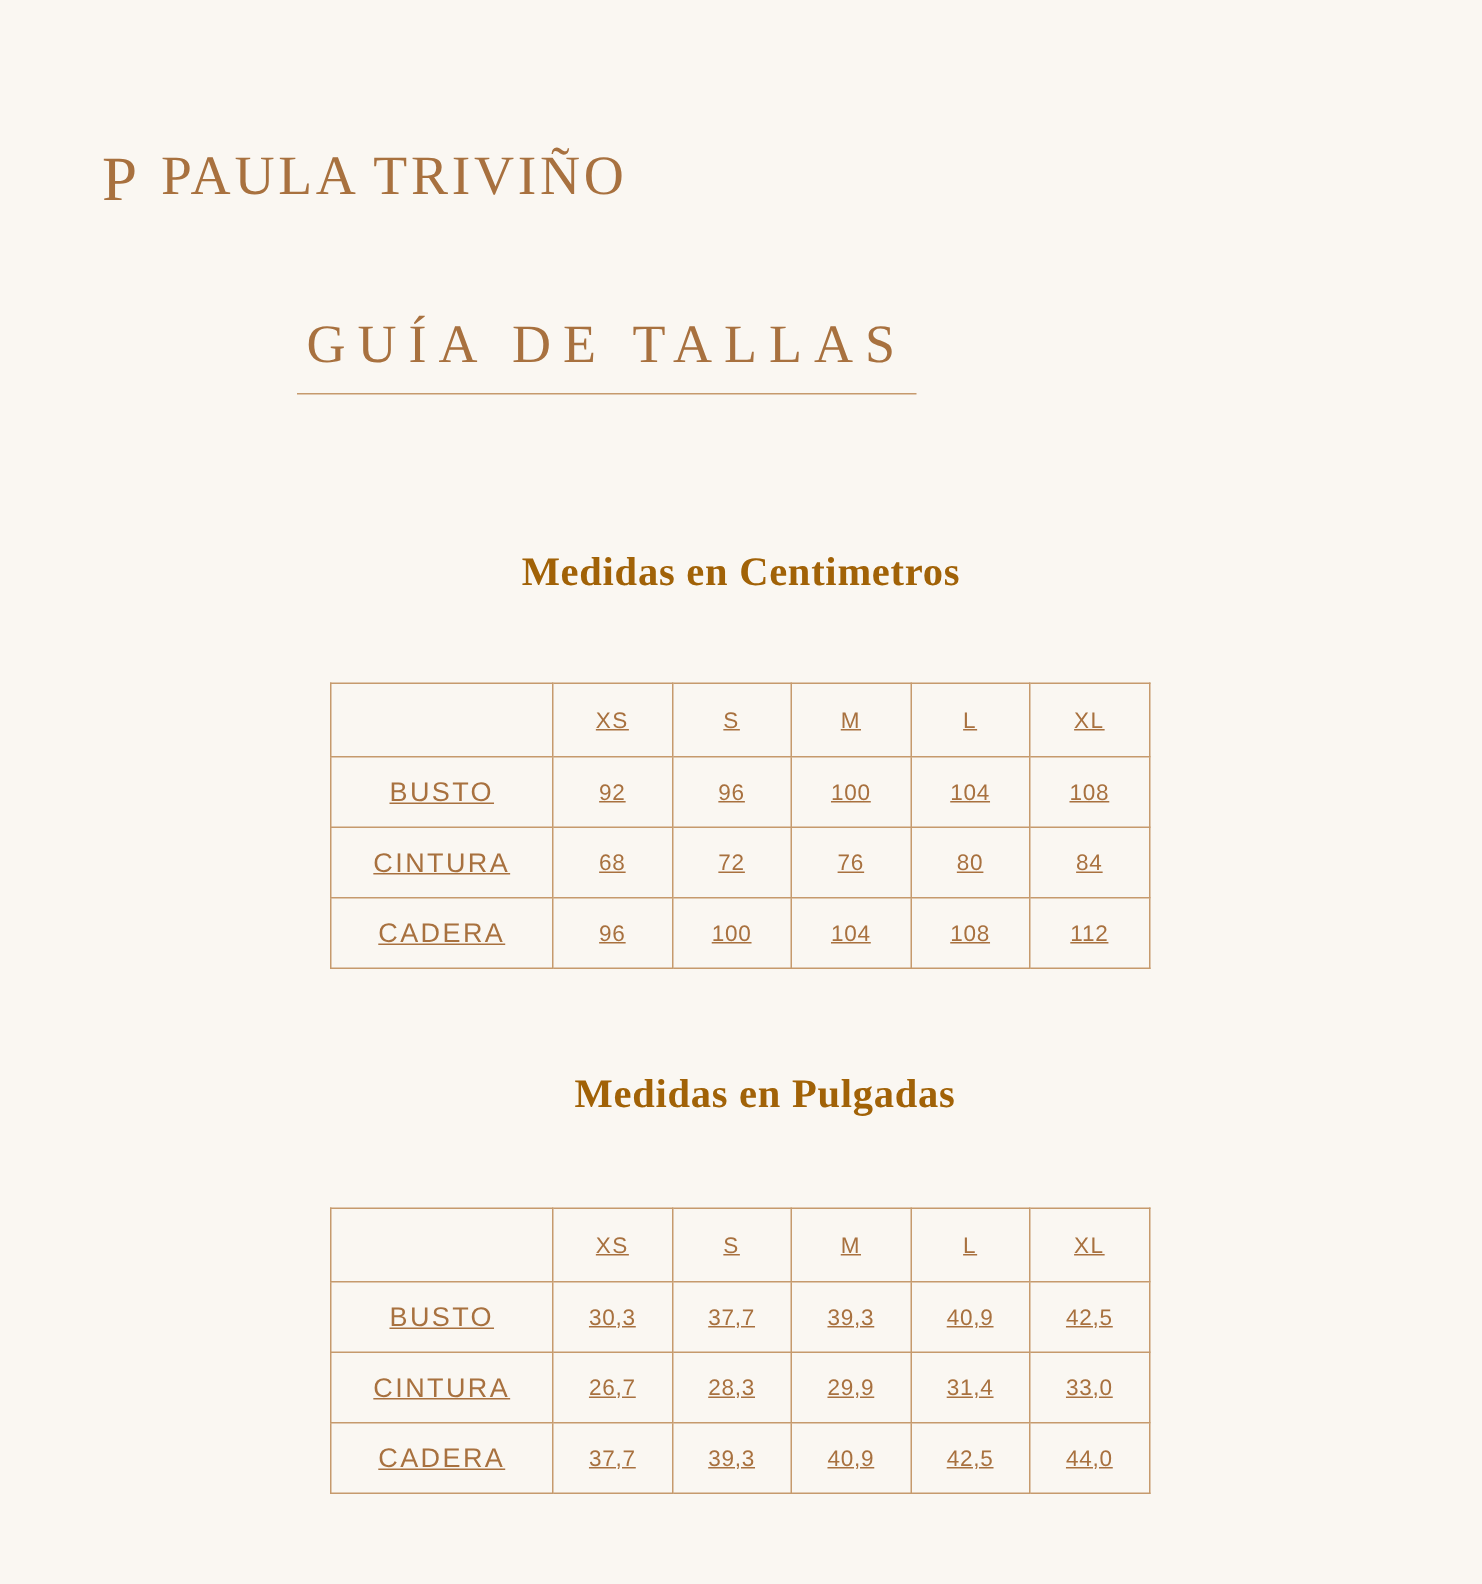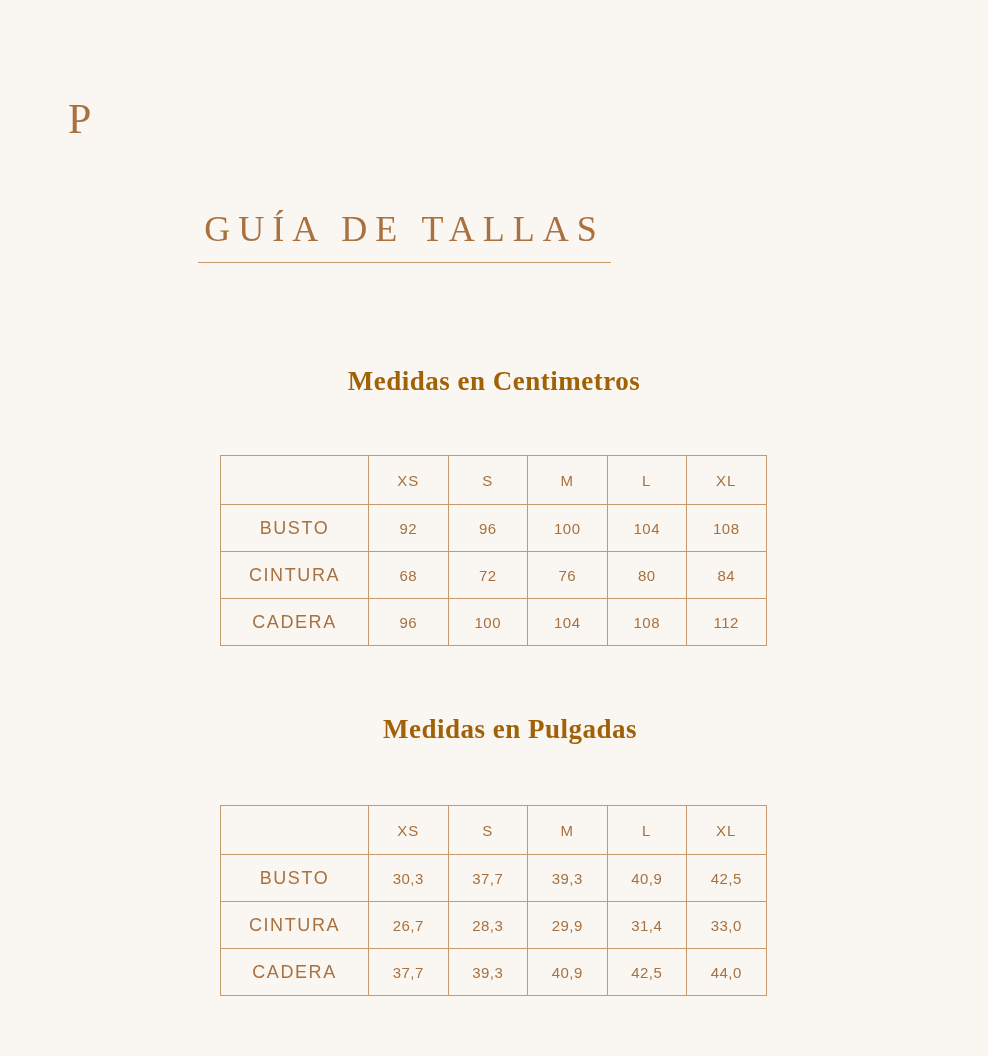--- a/index.html
+++ b/index.html
@@ -72,20 +72,21 @@
     letter-spacing: 0.5px;
   }
   #heading-cm { top: 366px; }
   #heading-in { top: 714px; padding-left: 16px; }
 
   
   .size-table {
     position: absolute;
     border-collapse: collapse;
     table-layout: fixed;
+    text-decoration: underline;
   }
   #table-cm { left: 220px; top: 455px; width: 546px; }
   #table-in { left: 220px; top: 805px; width: 546px; }
 
   .size-table td, .size-table th {
     border: 1px solid #c69a6d;
     color: #a8713f;
     font-family: "Liberation Sans", sans-serif;
     font-weight: normal;
     text-align: center;
@@ -111,20 +112,21 @@
   .size-table td.val {
     font-size: 15px;
   }
   .size-table col.sizecol { width: 79.5px; }
 </style>
 </head>
 <body>
 
 <div class="brand">
   <span class="brand-mark">P</span>
+  <span class="brand-name">PAULA TRIVIÑO</span>
 </div>
 
 <div class="page-title-wrap">
   <span class="page-title">GUÍA DE TALLAS</span>
 </div>
 
 <div class="section-heading" id="heading-cm">Medidas en Centimetros</div>
 
 <table class="size-table" id="table-cm">
   <colgroup>

